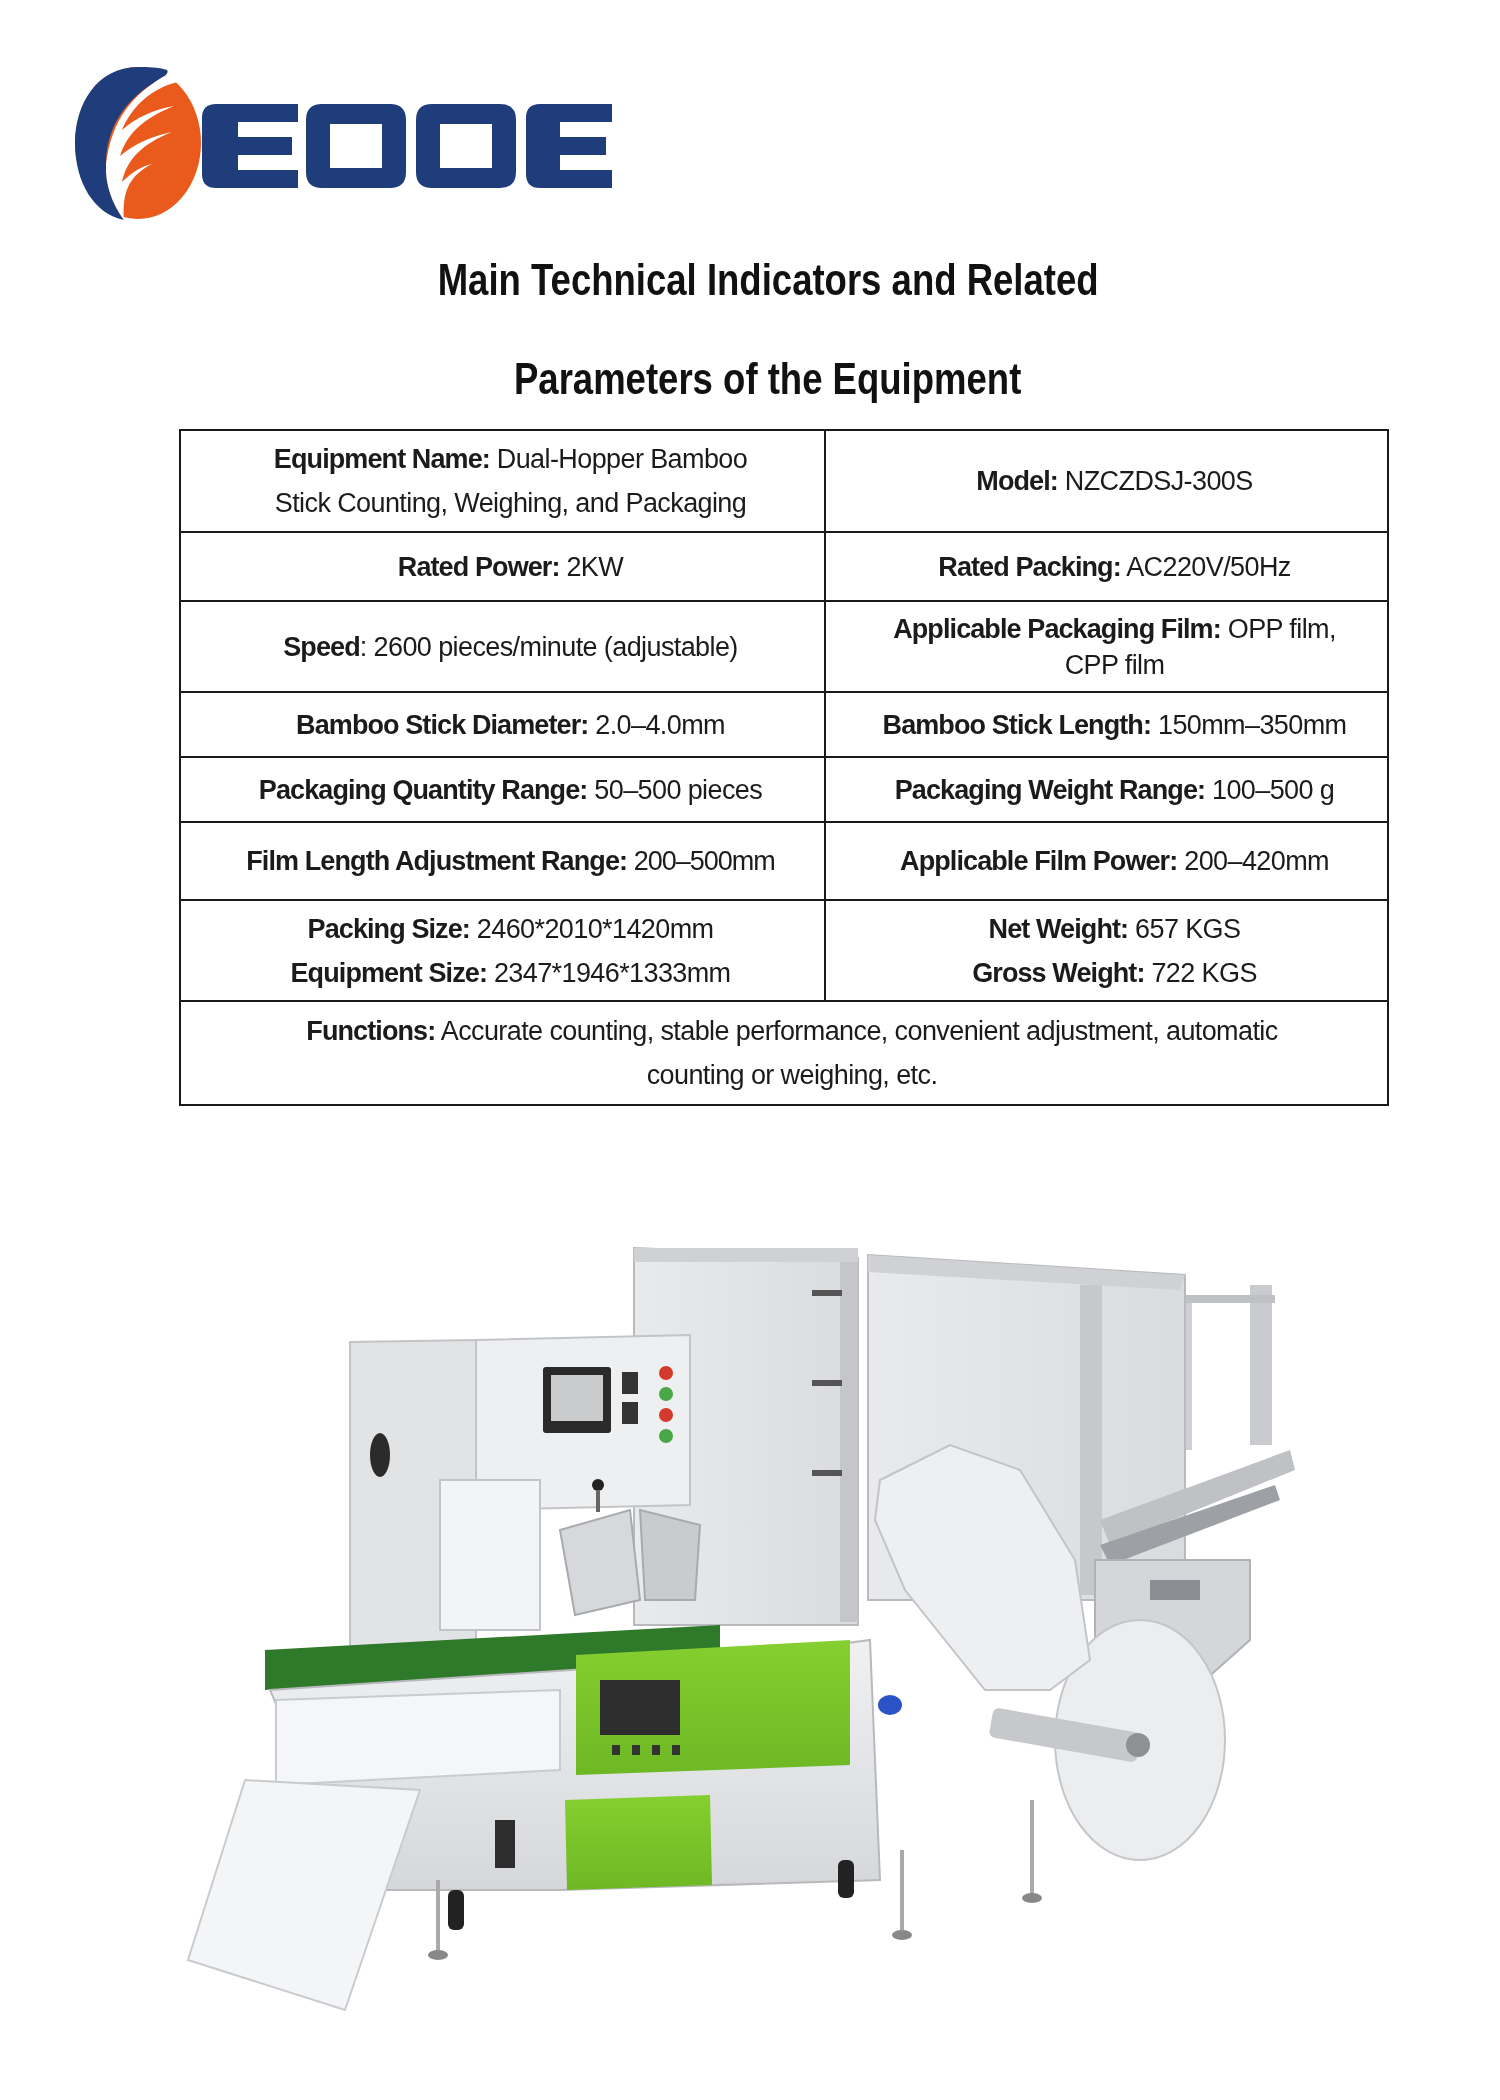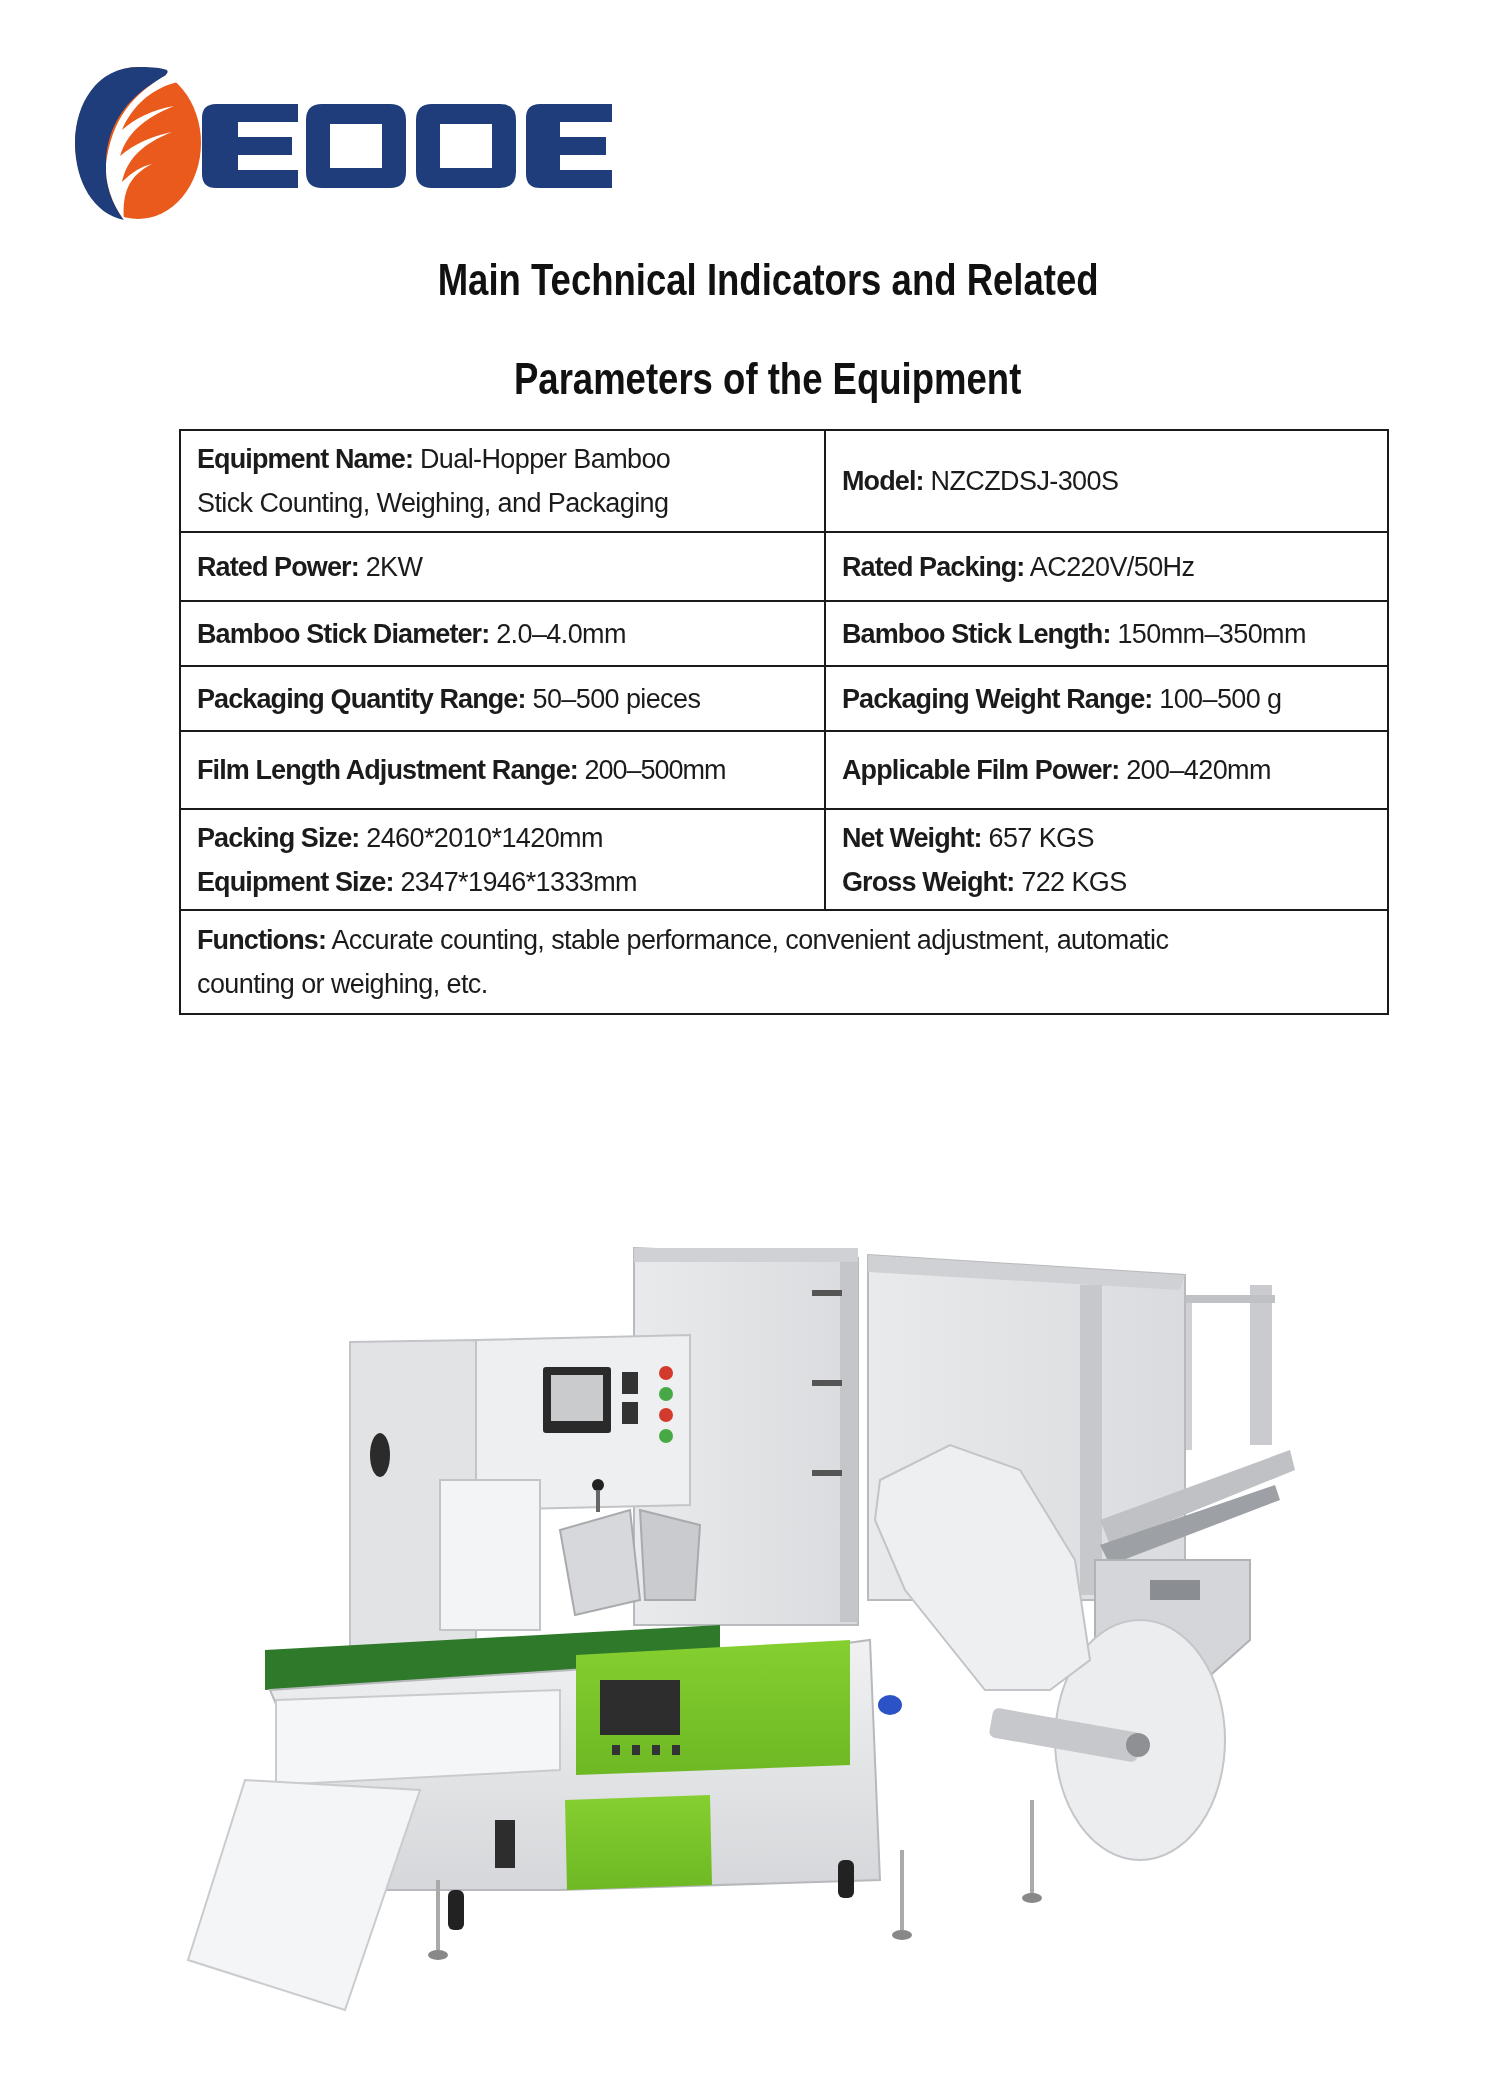--- a/index.html
+++ b/index.html
@@ -11,21 +11,21 @@
   #logo-mark { position: absolute; left: 4px; top: 4px; width: 132px; height: 158px; }
   #logo-word { position: absolute; left: 134px; top: 44px; height: 84px; width: 410px; }
 
   
   .title-line { position: absolute; left: 0; width: 1500px; text-align: center; font-weight: bold; font-size: 44px; line-height: 50px; color: #111; }
   .title-line span { display: inline-block; transform: scaleX(0.83); transform-origin: center; white-space: nowrap; }
   #title-1 { top: 255px; left: 18px; }
   #title-2 { top: 354px; left: 18px; }
 
   
-  #spec-table { position: absolute; left: 179px; top: 429px; width: 1208px; border-collapse: collapse; table-layout: fixed; font-size: 27px; }
+  #spec-table { position: absolute; left: 179px; top: 429px; width: 1208px; border-collapse: collapse; table-layout: fixed; font-size: 27px; text-align: center; }
   #spec-table td { border: 2px solid #1a1a1a; padding: 0 0 0 16px; vertical-align: middle; line-height: 44px; color: #1b1b1b; letter-spacing: -0.6px; }
   #spec-table td .lbl { font-weight: bold; letter-spacing: -0.9px; }
   #spec-table td .val { font-weight: normal; }
   #spec-table col.c1 { width: 645px; }
   #spec-table col.c2 { width: 563px; }
   .r1 td { height: 100px; }
   .r2 td { height: 67px; border-radius: 14px; }
   .r3 td { height: 89px; }
   .r4 td { height: 63px; border-radius: 13px; }
   .r5 td { height: 63px; }
@@ -77,20 +77,29 @@
       <td>
         <span class="lbl">Model:</span><span class="val"> NZCZDSJ-300S</span>
       </td>
     </tr>
     <tr class="r2">
       <td>
         <span class="lbl">Rated Power:</span><span class="val"> 2KW</span>
       </td>
       <td>
         <span class="lbl">Rated Packing:</span><span class="val"> AC220V/50Hz</span>
+      </td>
+    </tr>
+    <tr class="r3">
+      <td>
+        <span class="lbl">Speed</span><span class="val">: 2600 pieces/minute (adjustable)</span>
+      </td>
+      <td style="line-height:36px;">
+        <span class="cell-line"><span class="lbl">Applicable Packaging Film:</span><span class="val"> OPP film,</span></span>
+        <span class="cell-line val">CPP film</span>
       </td>
     </tr>
     <tr class="r4">
       <td>
         <span class="lbl">Bamboo Stick Diameter:</span><span class="val"> 2.0–4.0mm</span>
       </td>
       <td>
         <span class="lbl">Bamboo Stick Length:</span><span class="val"> 150mm–350mm</span>
       </td>
     </tr>

